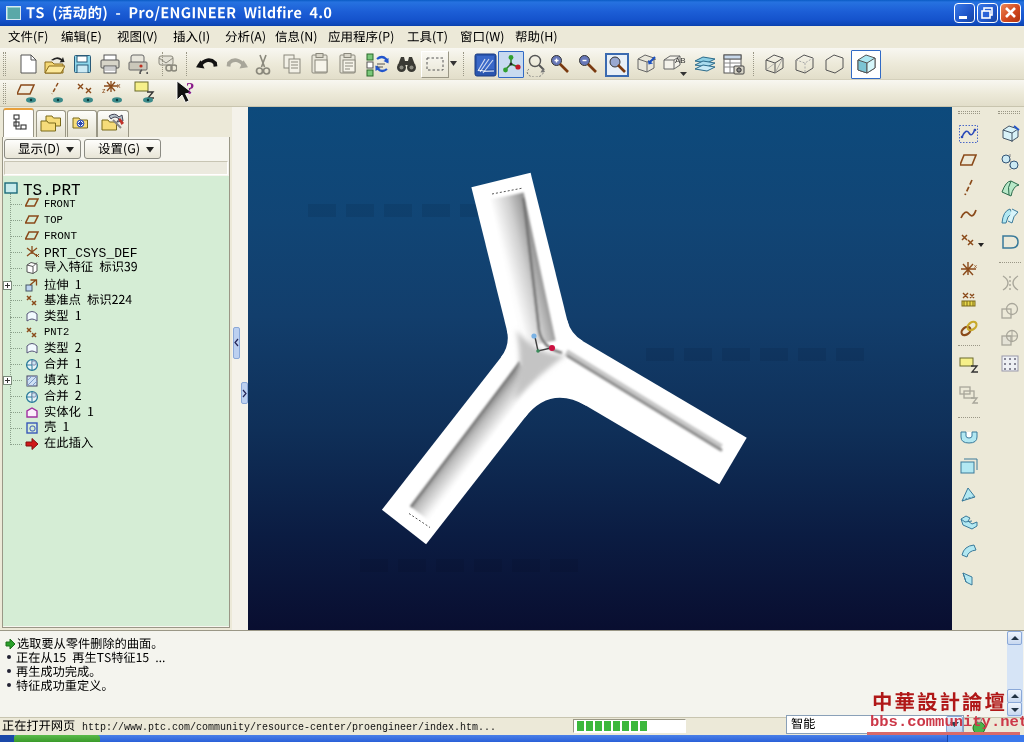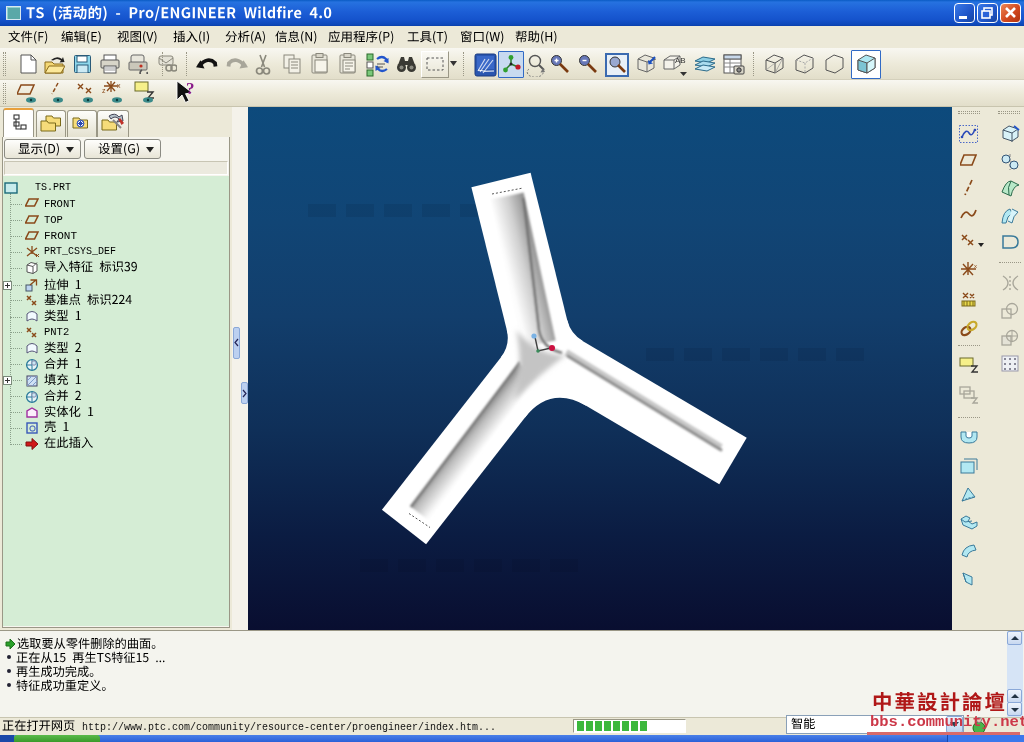--- a/index.html
+++ b/index.html
@@ -336,38 +336,38 @@
 <div class="abs" style="left:10px;top:348.2px;width:12px;height:1px;border-top:1px dotted #8aa08a"></div>
 <div class="abs" style="left:10px;top:364.3px;width:12px;height:1px;border-top:1px dotted #8aa08a"></div>
 <div class="abs" style="left:10px;top:380px;width:12px;height:1px;border-top:1px dotted #8aa08a"></div>
 <div class="abs" style="left:10px;top:396.1px;width:12px;height:1px;border-top:1px dotted #8aa08a"></div>
 <div class="abs" style="left:10px;top:412.2px;width:12px;height:1px;border-top:1px dotted #8aa08a"></div>
 <div class="abs" style="left:10px;top:427.9px;width:12px;height:1px;border-top:1px dotted #8aa08a"></div>
 <div class="abs" style="left:10px;top:443.9px;width:12px;height:1px;border-top:1px dotted #8aa08a"></div>
 <svg style="position:absolute;left:4px;top:181.0px" width="14" height="14" viewBox="0 0 14 14">
     <rect x="1" y="2" width="12" height="10" fill="#c8ecec" stroke="#1a6a7a" stroke-width="1.4"></rect>
   </svg>
-<div class="abs mono" style="left:35px;top:181.5px;font-size:10px;color:#000;letter-spacing:0px">TS.PRT</div>
+<div class="abs mono" style="left:23px;top:181.5px;font-size:16px;color:#000;letter-spacing:0px">TS.PRT</div>
 <svg style="position:absolute;left:25px;top:197.4px" width="14" height="14" viewBox="0 0 14 14">
     <path d="M4 2 h9 l-3.5 7 h-9 z" fill="none" stroke="#8a4a1a" stroke-width="1.6"></path>
   </svg>
 <div class="abs mono" style="left:44px;top:197.9px;font-size:10.5px;color:#000;letter-spacing:0px">FRONT</div>
 <svg style="position:absolute;left:25px;top:213.5px" width="14" height="14" viewBox="0 0 14 14">
     <path d="M4 2 h9 l-3.5 7 h-9 z" fill="none" stroke="#8a4a1a" stroke-width="1.6"></path>
   </svg>
 <div class="abs mono" style="left:44px;top:214px;font-size:10.5px;color:#000;letter-spacing:0px">TOP</div>
 <svg style="position:absolute;left:25px;top:229.6px" width="14" height="14" viewBox="0 0 14 14">
     <path d="M4 2 h9 l-3.5 7 h-9 z" fill="none" stroke="#8a4a1a" stroke-width="1.6"></path>
   </svg>
 <div class="abs mono" style="left:44px;top:230.1px;font-size:11px;color:#000;letter-spacing:0px">FRONT</div>
 <svg style="position:absolute;left:25px;top:245.0px" width="14" height="14" viewBox="0 0 14 14">
     <path d="M2 3 l10 8 M12 3 l-10 8 M7 1 v8" stroke="#8a4a1a" stroke-width="1.3"></path>
     <path d="M11 9 l3 3 M14 9 l-3 3" stroke="#8a4a1a"></path>
   </svg>
-<div class="abs mono" style="left:44px;top:245.5px;font-size:10px;color:#000;letter-spacing:0px">PRT_CSYS_DEF</div>
+<div class="abs mono" style="left:44px;top:245.5px;font-size:13px;color:#000;letter-spacing:0px">PRT_CSYS_DEF</div>
 <svg style="position:absolute;left:25px;top:261.4px" width="14" height="14" viewBox="0 0 14 14">
     <path d="M2 4 l4 -2.5 6 1.5 v7 l-4 2.5 -6 -1.5 z" fill="#fff" stroke="#555"></path>
     <path d="M2 4 l6 1.5 4 -4 M8 5.5 v7" fill="none" stroke="#555"></path>
   </svg>
 <svg style="position:absolute;left:44px;top:260.4px" width="96" height="14" viewBox="0 -11.07 96 14">
     <path d="M2.6 -2.2C3.4 -1.6 4.2 -0.7 4.6 -0.0L5.3 -0.6C4.9 -1.2 4.1 -2.1 3.3 -2.7H8.0V-0.1C8.0 0.0 7.9 0.1 7.7 0.1C7.4 0.1 6.5 0.1 5.6 0.1C5.8 0.3 5.9 0.7 6.0 0.9C7.1 0.9 7.9 0.9 8.3 0.8C8.8 0.7 8.9 0.4 8.9 -0.1V-2.7H11.6V-3.6H8.9V-4.5H8.0V-3.6H0.8V-2.7H3.1ZM1.7 -9.5V-6.2C1.7 -5.1 2.3 -4.8 4.3 -4.8C4.8 -4.8 8.7 -4.8 9.2 -4.8C10.8 -4.8 11.2 -5.1 11.3 -6.4C11.0 -6.4 10.7 -6.6 10.4 -6.7C10.3 -5.8 10.2 -5.6 9.2 -5.6C8.3 -5.6 4.9 -5.6 4.2 -5.6C2.9 -5.6 2.6 -5.7 2.6 -6.3V-6.9H10.2V-9.8H1.7ZM2.6 -9.0H9.2V-7.7H2.6Z M15.9 -9.3C16.7 -8.7 17.4 -8.0 17.9 -7.3C17.1 -3.8 15.6 -1.3 12.8 0.2C13.1 0.3 13.5 0.7 13.7 0.9C16.1 -0.6 17.7 -2.8 18.7 -6.0C20.0 -3.6 20.9 -0.7 23.7 0.9C23.8 0.6 24.0 0.1 24.2 -0.2C20.1 -2.6 20.4 -7.3 16.5 -10.1Z M30.2 -2.6C30.8 -2.0 31.5 -1.2 31.7 -0.6L32.5 -1.1C32.2 -1.6 31.5 -2.4 30.9 -3.0ZM32.5 -10.3V-9.0H30.1V-8.1H32.5V-6.6H29.4V-5.7H34.0V-4.3H29.6V-3.4H34.0V-0.2C34.0 0.0 33.9 0.1 33.8 0.1C33.5 0.1 32.9 0.1 32.1 0.1C32.3 0.3 32.4 0.7 32.4 1.0C33.4 1.0 34.0 1.0 34.4 0.8C34.8 0.7 34.9 0.4 34.9 -0.2V-3.4H36.3V-4.3H34.9V-5.7H36.4V-6.6H33.4V-8.1H35.8V-9.0H33.4V-10.3ZM25.8 -9.4C25.7 -7.8 25.4 -6.2 25.1 -5.2C25.3 -5.1 25.6 -4.9 25.8 -4.8C26.0 -5.4 26.1 -6.1 26.3 -6.9H27.2V-3.9C26.4 -3.7 25.7 -3.5 25.2 -3.3L25.4 -2.4L27.2 -3.0V1.0H28.1V-3.3L29.4 -3.7L29.3 -4.5L28.1 -4.2V-6.9H29.3V-7.8H28.1V-10.3H27.2V-7.8H26.4C26.5 -8.3 26.5 -8.8 26.6 -9.2Z M40.0 -10.3C39.4 -9.4 38.4 -8.4 37.4 -7.8C37.6 -7.6 37.8 -7.2 37.9 -7.0C39.0 -7.7 40.1 -8.9 40.8 -10.0ZM40.2 -7.6C39.5 -6.3 38.4 -5.0 37.3 -4.2C37.4 -4.0 37.7 -3.5 37.8 -3.3C38.2 -3.7 38.6 -4.1 39.1 -4.6V1.0H40.0V-5.7C40.4 -6.2 40.7 -6.7 41.0 -7.2ZM42.1 -6.1V-0.2H40.8V0.7H48.7V-0.2H45.6V-4.2H48.1V-5.0H45.6V-8.5H48.3V-9.4H41.6V-8.5H44.6V-0.2H42.9V-6.1Z M61.1 -9.4V-8.5H66.4V-9.4ZM64.9 -4.0C65.5 -2.8 66.1 -1.2 66.3 -0.2L67.1 -0.5C66.9 -1.5 66.3 -3.0 65.7 -4.2ZM61.4 -4.2C61.1 -2.9 60.5 -1.6 59.8 -0.7C60.0 -0.6 60.4 -0.3 60.6 -0.2C61.2 -1.2 61.9 -2.6 62.2 -4.0ZM60.5 -6.5V-5.6H63.2V-0.2C63.2 -0.1 63.1 -0.0 62.9 0.0C62.8 0.0 62.2 0.0 61.6 -0.0C61.7 0.3 61.8 0.7 61.9 0.9C62.7 0.9 63.3 0.9 63.6 0.8C64.0 0.6 64.1 0.3 64.1 -0.2V-5.6H67.1V-6.5ZM57.8 -10.3V-7.7H56.0V-6.9H57.6C57.2 -5.3 56.4 -3.6 55.6 -2.6C55.8 -2.4 56.1 -2.0 56.2 -1.8C56.8 -2.6 57.4 -3.9 57.8 -5.2V1.0H58.8V-5.5C59.2 -4.9 59.7 -4.1 59.9 -3.7L60.4 -4.4C60.2 -4.8 59.1 -6.1 58.8 -6.5V-6.9H60.4V-7.7H58.8V-10.3Z M74.0 -8.6H77.7V-4.9H74.0ZM73.0 -9.5V-4.0H78.6V-9.5ZM76.7 -2.5C77.4 -1.5 78.1 -0.0 78.3 0.9L79.2 0.5C79.0 -0.4 78.3 -1.8 77.6 -2.8ZM73.9 -2.8C73.6 -1.5 72.9 -0.3 72.1 0.4C72.3 0.6 72.7 0.8 72.9 1.0C73.7 0.1 74.5 -1.2 74.9 -2.6ZM68.9 -9.5C69.6 -8.9 70.4 -8.1 70.8 -7.6L71.5 -8.2C71.0 -8.7 70.2 -9.5 69.5 -10.0ZM68.3 -6.5V-5.6H70.0V-1.3C70.0 -0.7 69.5 -0.2 69.3 0.0C69.5 0.1 69.8 0.5 69.9 0.6C70.1 0.4 70.4 0.1 72.5 -1.5C72.4 -1.7 72.3 -2.1 72.2 -2.3L70.9 -1.4V-6.5Z M83.2 0.2C84.8 0.2 86.1 -0.8 86.1 -2.4C86.1 -3.7 85.2 -4.4 84.2 -4.7V-4.8C85.1 -5.1 85.8 -5.8 85.8 -6.9C85.8 -8.4 84.7 -9.2 83.1 -9.2C82.1 -9.2 81.3 -8.7 80.6 -8.1L81.2 -7.4C81.8 -7.9 82.4 -8.3 83.1 -8.3C84.1 -8.3 84.6 -7.7 84.6 -6.8C84.6 -5.9 84.0 -5.1 82.1 -5.1V-4.3C84.2 -4.3 84.9 -3.5 84.9 -2.4C84.9 -1.4 84.2 -0.8 83.1 -0.8C82.1 -0.8 81.4 -1.3 80.9 -1.8L80.3 -1.1C80.9 -0.4 81.8 0.2 83.2 0.2Z M89.7 0.2C91.4 0.2 92.9 -1.2 92.9 -4.9C92.9 -7.8 91.6 -9.2 89.9 -9.2C88.5 -9.2 87.3 -8.0 87.3 -6.2C87.3 -4.4 88.3 -3.4 89.8 -3.4C90.6 -3.4 91.3 -3.8 91.9 -4.5C91.8 -1.7 90.8 -0.8 89.6 -0.8C89.0 -0.8 88.5 -1.0 88.1 -1.5L87.5 -0.8C88.0 -0.2 88.7 0.2 89.7 0.2ZM91.9 -5.5C91.3 -4.6 90.6 -4.3 90.0 -4.3C88.9 -4.3 88.4 -5.0 88.4 -6.2C88.4 -7.5 89.0 -8.3 89.9 -8.3C91.1 -8.3 91.7 -7.3 91.9 -5.5Z" fill="#000"></path>
   </svg>
 <svg style="position:absolute;left:25px;top:278.6px" width="14" height="14" viewBox="0 0 14 14">
     <rect x="1" y="6" width="6" height="6" fill="#bcd4f0" stroke="#456"></rect>
     <path d="M5 6 l6 -5 m-5.5 0 h6 v5.5" fill="none" stroke="#8a4a1a" stroke-width="1.3"></path>

